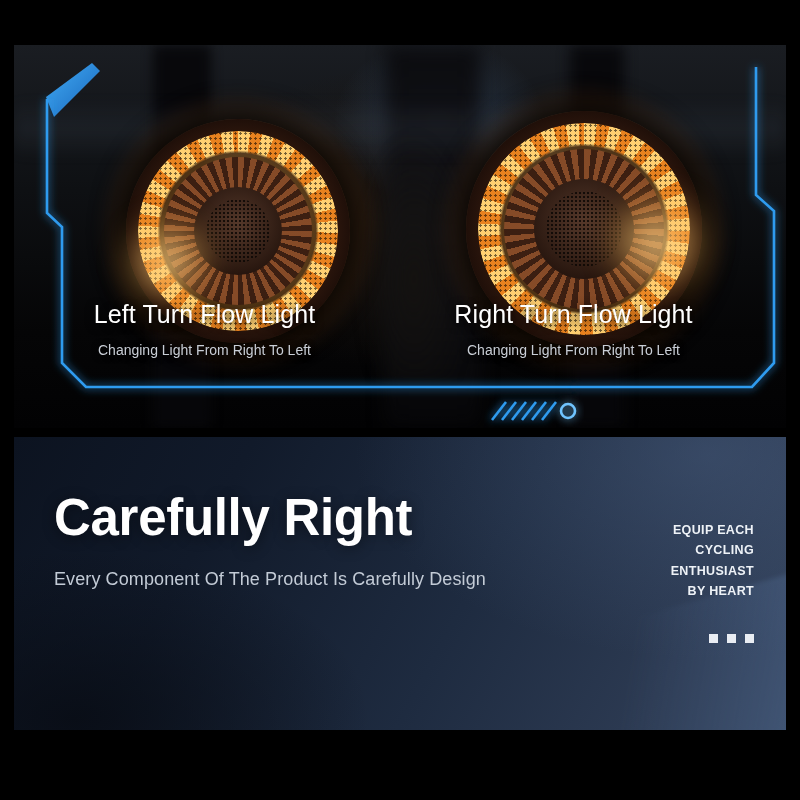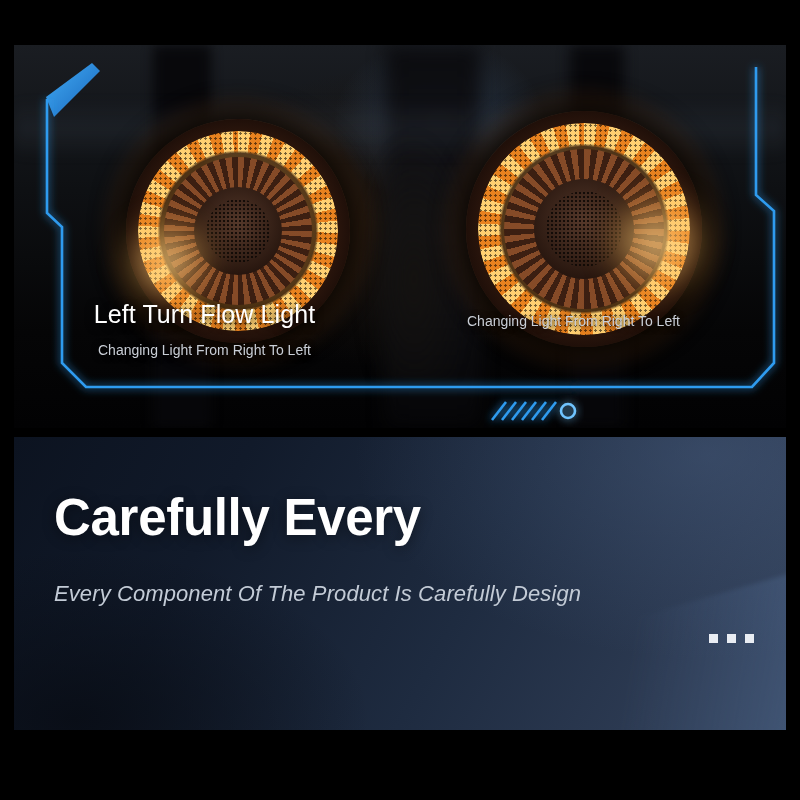--- a/index.html
+++ b/index.html
@@ -133,23 +133,22 @@
     filter:blur(2px);
   }
 
   .promo-body { position:absolute; inset:0; padding:46px 0 0 40px; }
   .headline {
     color:#fff; font-weight:bold; font-size:51px; line-height:1.38;
     letter-spacing:-.3px; white-space:nowrap;
     text-shadow:0 2px 14px rgba(0,0,0,.45);
   }
   .subline {
-    margin-top:28px; color:#c3cbd6; font-size:22px; font-weight:400;
+    margin-top:16px; color:#c3cbd6; font-size:18px; font-weight:400;
     letter-spacing:.1px;
-    font-style:italic;
   }
 
   .tagline {
     position:absolute; right:32px; top:83px; text-align:right;
     color:#eef2f7; font-size:12.5px; font-weight:bold; line-height:1.62;
     letter-spacing:.35px;
   }
   .dots { position:absolute; right:32px; top:197px; display:flex; gap:9px; }
   .dot { width:9px; height:9px; background:#e9edf3; }
 </style>
@@ -228,34 +227,41 @@
         <path d="M72,342 L58,356 L58,368" fill="none" stroke="#2f9bef" stroke-width="2.6" filter="url(#fglow)" opacity=".0"></path>
       </svg>
     </div>
 
     <div class="captions">
       <div class="cap cap-left">
         <div class="cap-title">Left Turn Flow Light</div>
         <div class="cap-sub">Changing Light From Right To Left</div>
       </div>
       <div class="cap cap-right">
+        <div class="cap-title">Right Turn Flow Light</div>
         <div class="cap-sub">Changing Light From Right To Left</div>
       </div>
     </div>
   </section>
 
   <section class="promo">
     <div class="promo-wash"></div>
     <div class="promo-diag"></div>
 
     <div class="promo-body">
-      <div class="headline">Carefully Every</div>
+      <div class="headline">Carefully Right</div>
       <div class="subline">Every Component Of The Product Is Carefully Design</div>
     </div>
 
+    <div class="tagline">
+      <div>EQUIP EACH</div>
+      <div>CYCLING</div>
+      <div>ENTHUSIAST</div>
+      <div>BY HEART</div>
+    </div>
 
     <div class="dots">
       <span class="dot"></span>
       <span class="dot"></span>
       <span class="dot"></span>
     </div>
   </section>
 
 </div>
 

